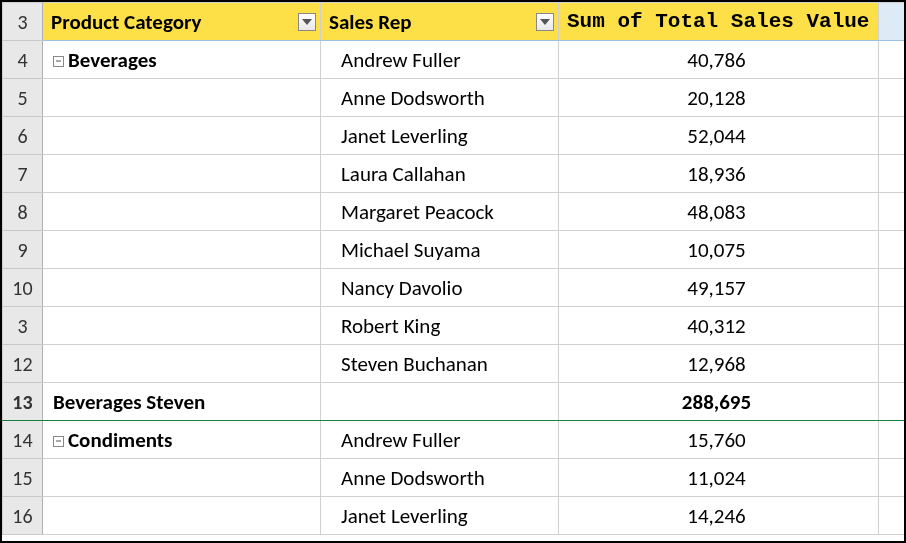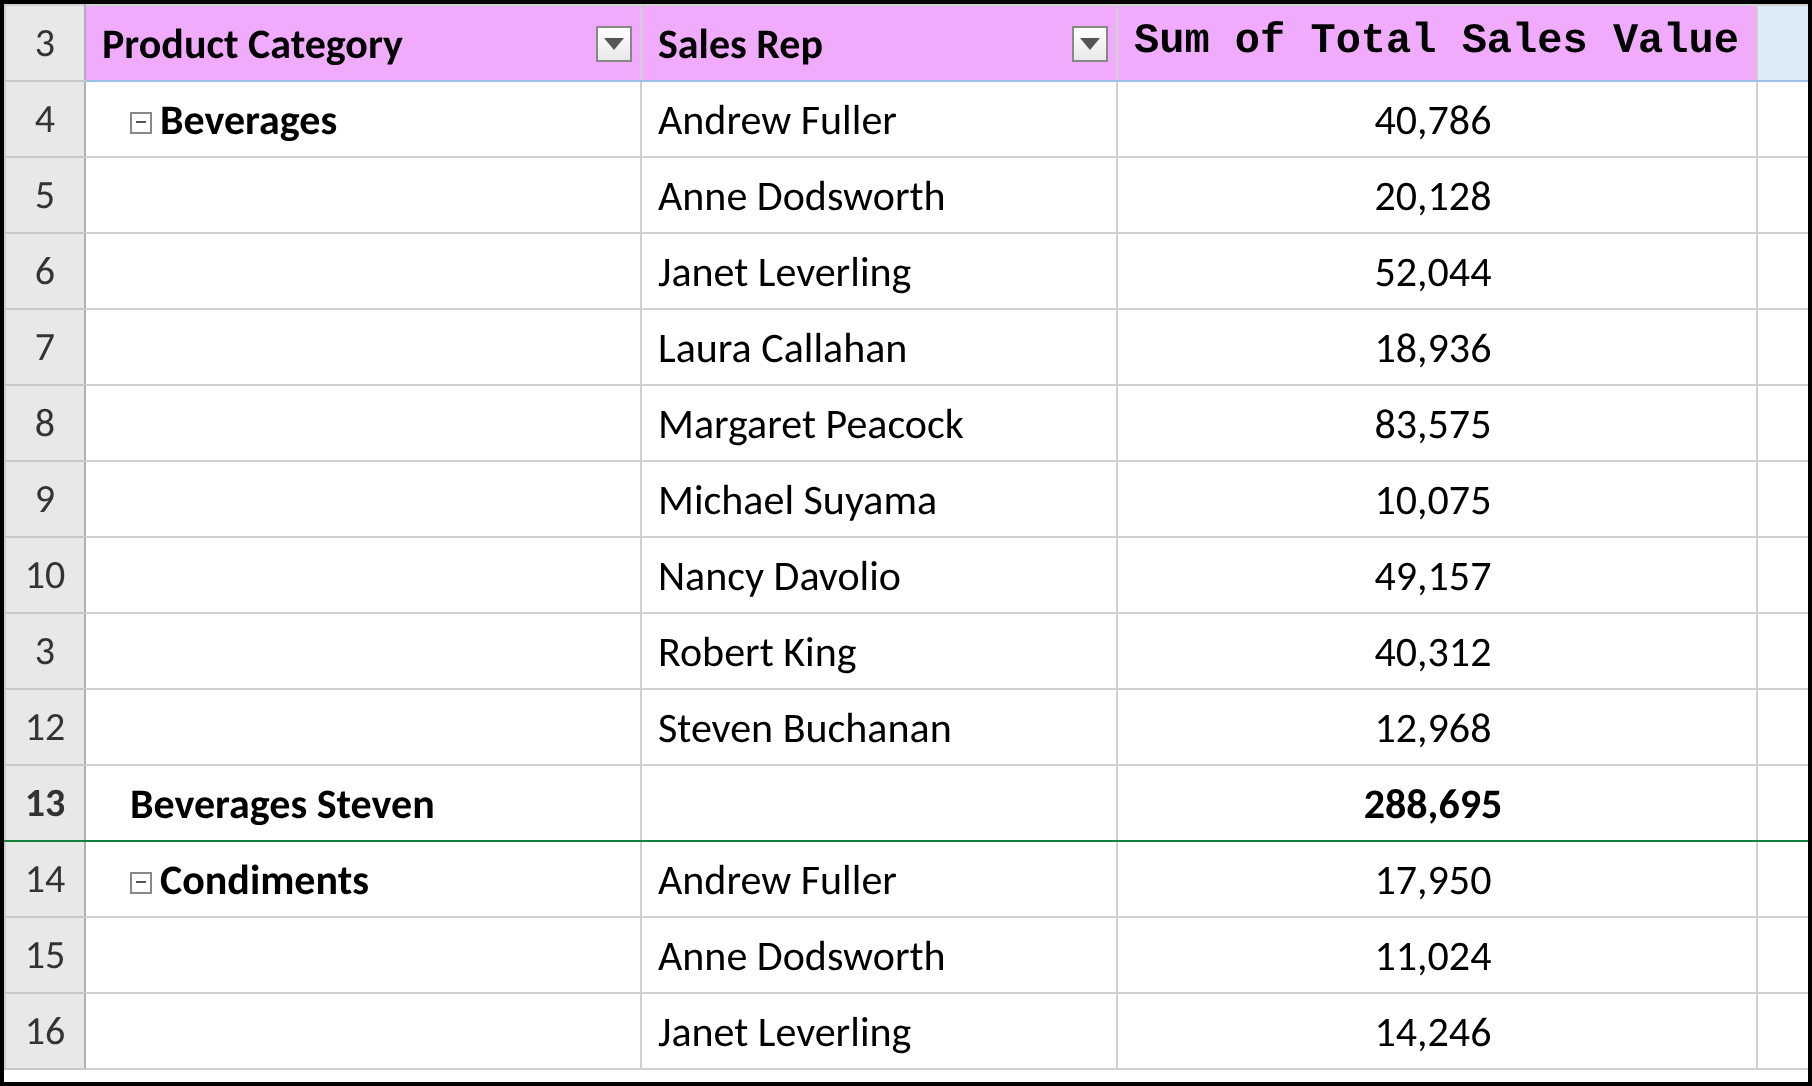--- a/index.html
+++ b/index.html
@@ -34,21 +34,21 @@
   .rowhdr {
     width: 40px;
     background: #e8e8e8;
     text-align: center;
     color: #333;
     font-size: 20px;
     border-right: 1px solid #b0b0b0;
     border-bottom: 1px solid #c8c8c8;
   }
   th.colhdr {
-    background: #f0abfc;
+    background: #fde047;
     font-weight: bold;
     text-align: left;
     position: relative;
     border-bottom: 1px solid #9bc2e6;
   }
   th.colhdr.last {
     text-align: left;
     font-family: Liberation Mono, monospace;
   }
   .filter-btn {
@@ -76,22 +76,22 @@
     background:#fff;
   }
   .collapse-box::before {
     content:"";
     position:absolute;
     left:2px; right:2px; top:50%;
     height:1px;
     background:#555;
     transform:translateY(-50%);
   }
-  td.cat { font-weight: bold; padding-left:22px;}
-  td.rep { padding-left:8px; }
+  td.cat { font-weight: bold; padding-left:10px;}
+  td.rep { padding-left:20px; }
   td.val { text-align: center; padding-right:12px; }
   tr.totalrow td { font-weight: bold; border-top:1px solid #9bc2e6; border-bottom:1px solid #15803d;}
   col.c-row { width:40px; }
   col.c-a { width:278px; }
   col.c-b { width:238px; }
   col.c-c { width:320px; }
   col.c-d { width:30px; }
 </style>
 </head>
 <body>
@@ -156,21 +156,21 @@
           <td class="rowhdr">7</td>
           <td class="cat"></td>
           <td class="rep">Laura Callahan</td>
           <td class="val">18,936</td>
           <td></td>
         </tr>
         <tr>
           <td class="rowhdr">8</td>
           <td class="cat"></td>
           <td class="rep">Margaret Peacock</td>
-          <td class="val">83,575</td>
+          <td class="val">48,083</td>
           <td></td>
         </tr>
         <tr>
           <td class="rowhdr">9</td>
           <td class="cat"></td>
           <td class="rep">Michael Suyama</td>
           <td class="val">10,075</td>
           <td></td>
         </tr>
         <tr>
@@ -198,21 +198,21 @@
           <td class="rowhdr">13</td>
           <td class="cat">Beverages Steven</td>
           <td class="rep"></td>
           <td class="val">288,695</td>
           <td></td>
         </tr>
         <tr>
           <td class="rowhdr">14</td>
           <td class="cat"><span class="collapse-box"></span><span>Condiments</span></td>
           <td class="rep">Andrew Fuller</td>
-          <td class="val">17,950</td>
+          <td class="val">15,760</td>
           <td></td>
         </tr>
         <tr>
           <td class="rowhdr">15</td>
           <td class="cat"></td>
           <td class="rep">Anne Dodsworth</td>
           <td class="val">11,024</td>
           <td></td>
         </tr>
         <tr>

